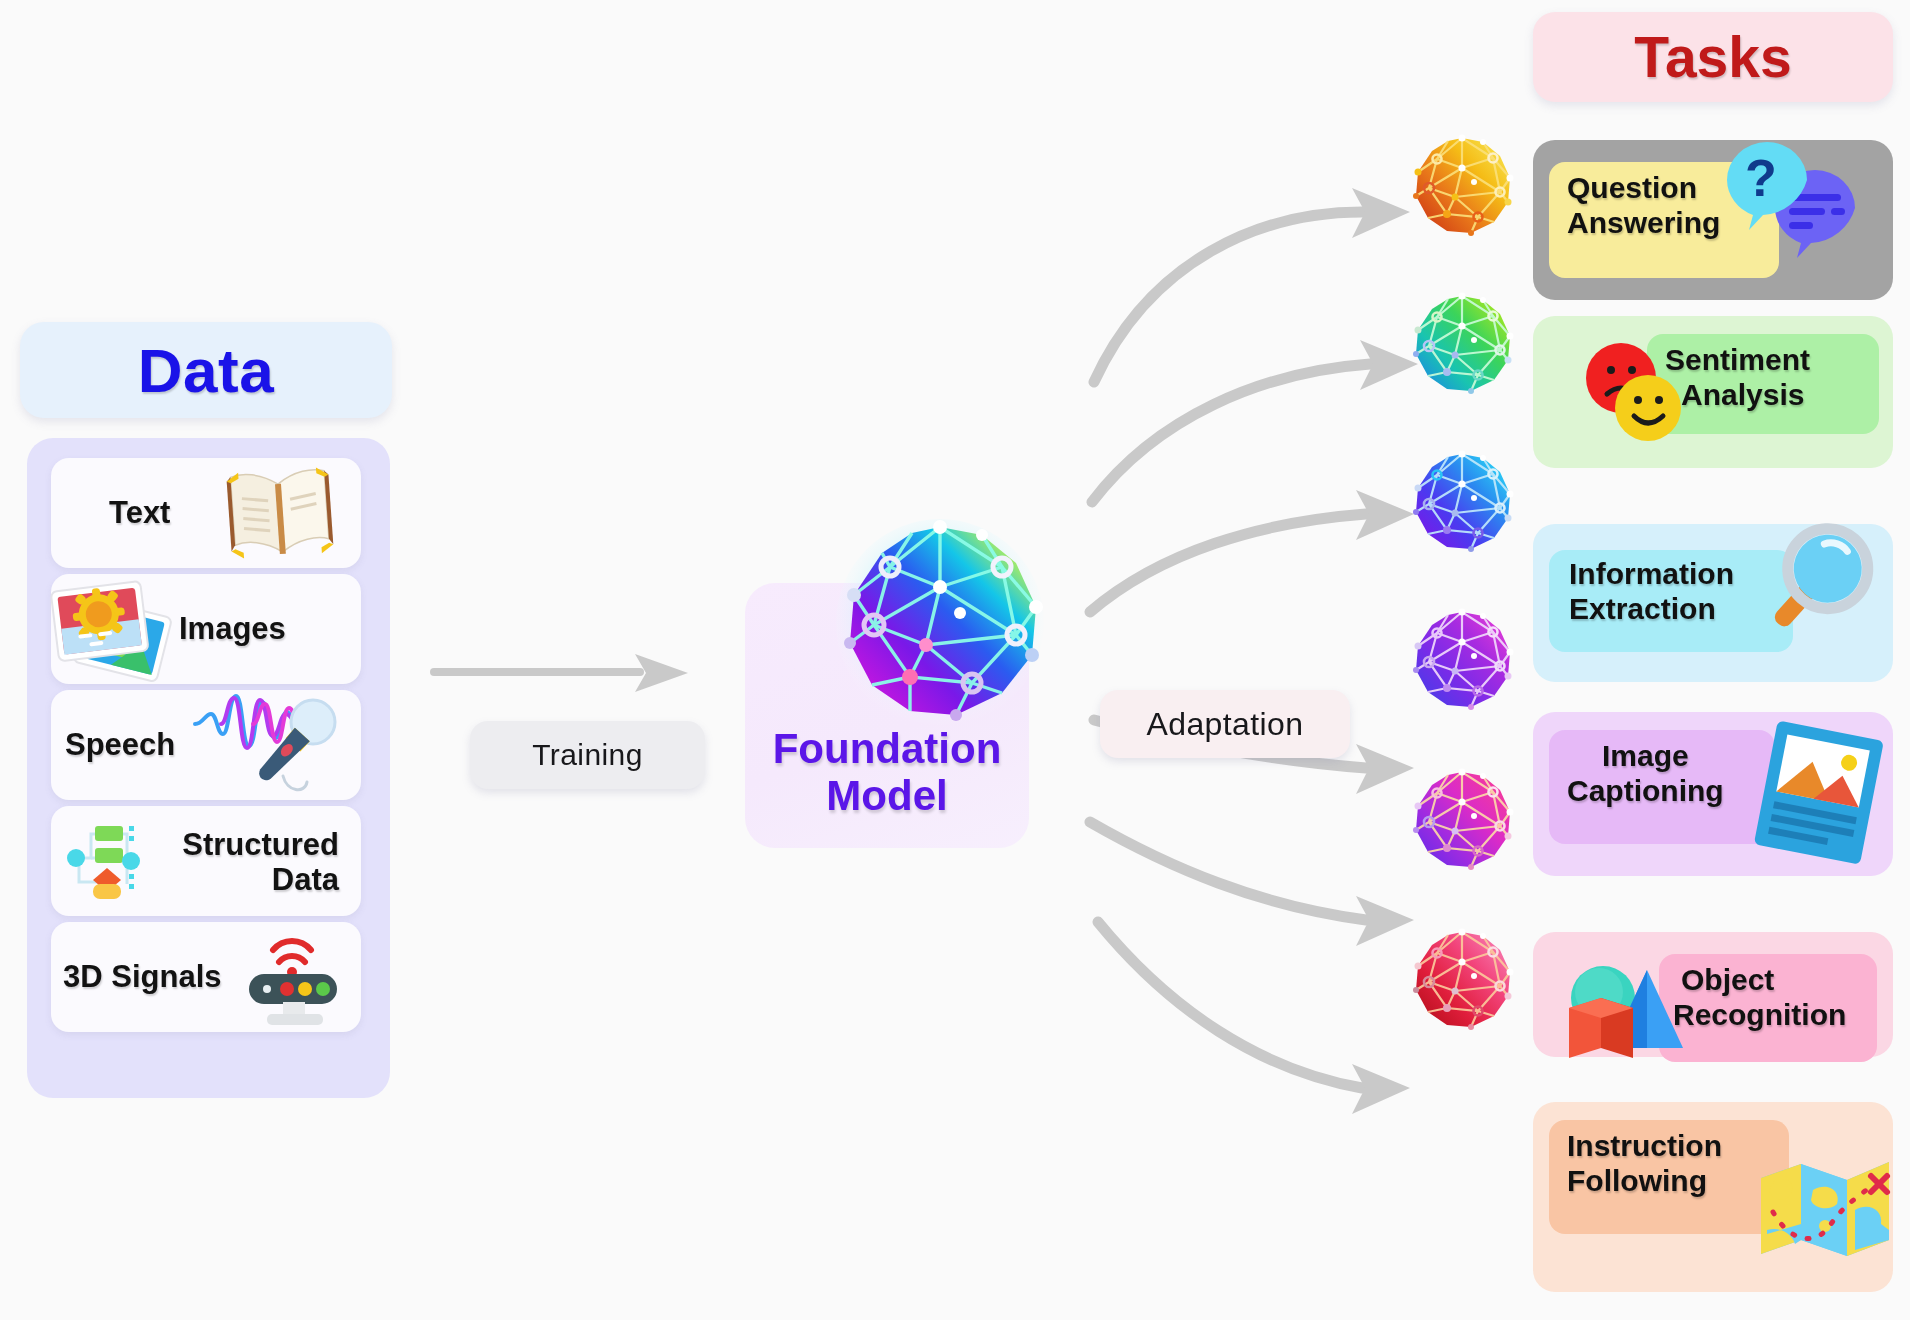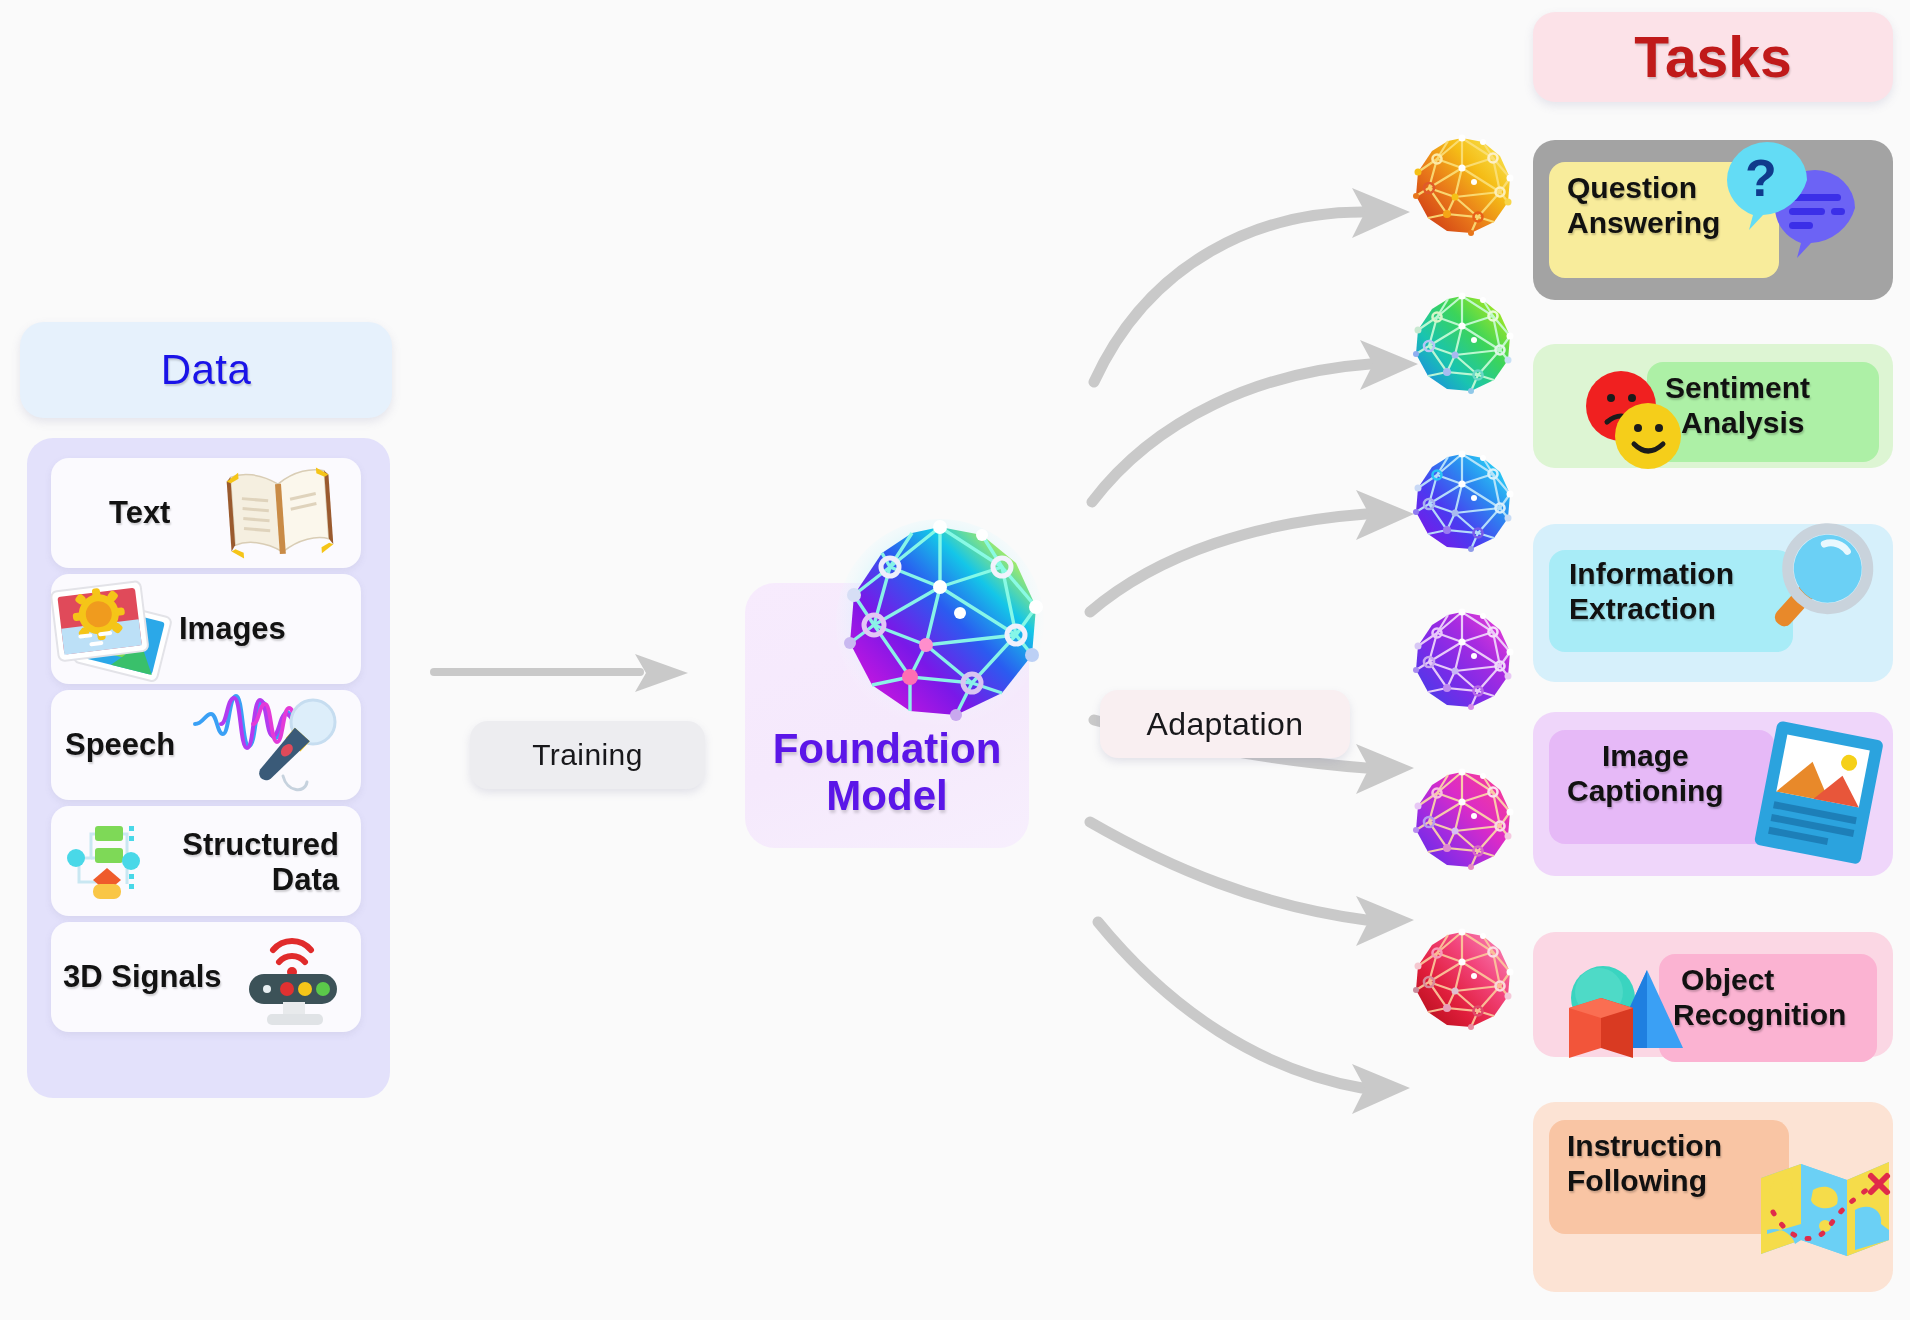--- a/index.html
+++ b/index.html
@@ -14,21 +14,21 @@
   .abs{position:absolute;}
 
   
   #data-header{
     left:20px;top:322px;width:372px;height:96px;
     background:#E6F1FC;border-radius:24px;
     box-shadow:0 4px 10px rgba(120,120,160,.16);
     display:flex;align-items:center;justify-content:center;
   }
   #data-header .t{
-    color:#1A13E8;font-size:42px;font-weight:normal;letter-spacing:.5px;
+    color:#1A13E8;font-size:62px;font-weight:bold;letter-spacing:.5px;
     text-shadow:1px 2px 2px rgba(0,0,0,.18);
   }
   #data-panel{
     left:27px;top:438px;width:363px;height:660px;
     background:#E3E1FB;border-radius:26px;
   }
   .data-card{
     position:absolute;left:24px;width:310px;height:110px;
     background:#FBFAFE;border-radius:18px;
     box-shadow:0 3px 7px rgba(120,120,160,.12);
@@ -388,21 +388,21 @@
         <circle cx="39" cy="80" r="4" fill="#F5A516"></circle>
           <circle cx="63" cy="99" r="3" fill="#E8761A"></circle>
         <circle cx="100" cy="68" r="3.5" fill="#F7D64A"></circle>
           <circle cx="102" cy="44" r="3.5" fill="#FFFFFF"></circle>
         <circle cx="75" cy="8" r="3" fill="#FFFFFF"></circle>
           <circle cx="66" cy="48" r="3" fill="#FFFFFF"></circle>
       </g>
     </svg>
   </div>
 
-  <div class="task-card" style="top:344px;height:124px;background:#DDF5D3;">
+  <div class="task-card" style="top:316px;height:152px;background:#DDF5D3;">
     <div class="task-inner" style="left:114px;top:18px;width:232px;height:100px;background:#ADF0A6;"></div>
     <div class="task-lbl" style="left:132px;top:26px;text-align:left;">
       <div>Sentiment</div>
       <div style="margin-left:16px;">Analysis</div>
     </div>
     <div class="abs" style="left:44px;top:20px;">
       <svg width="120" height="120" viewBox="0 0 120 120">
         <circle cx="44" cy="42" r="35" fill="#F02020"></circle>
         <circle cx="34" cy="34" r="4" fill="#1B1B1B"></circle>
           <circle cx="55" cy="34" r="4" fill="#1B1B1B"></circle>

